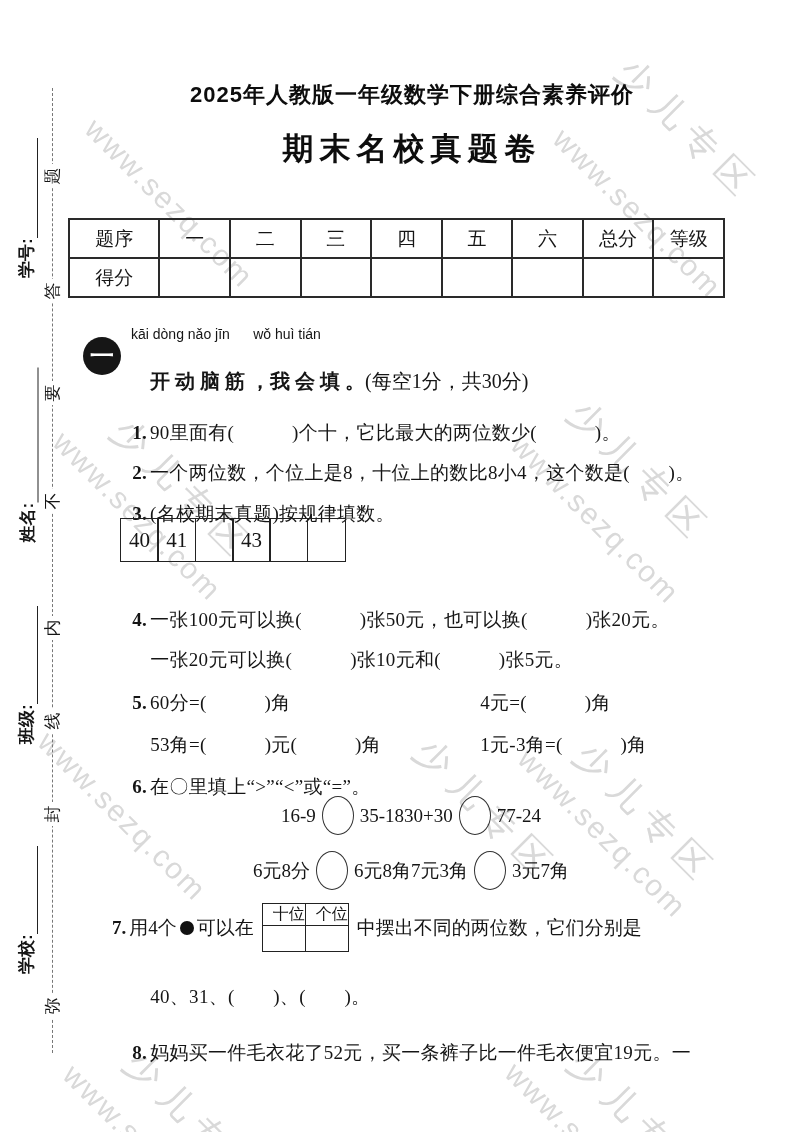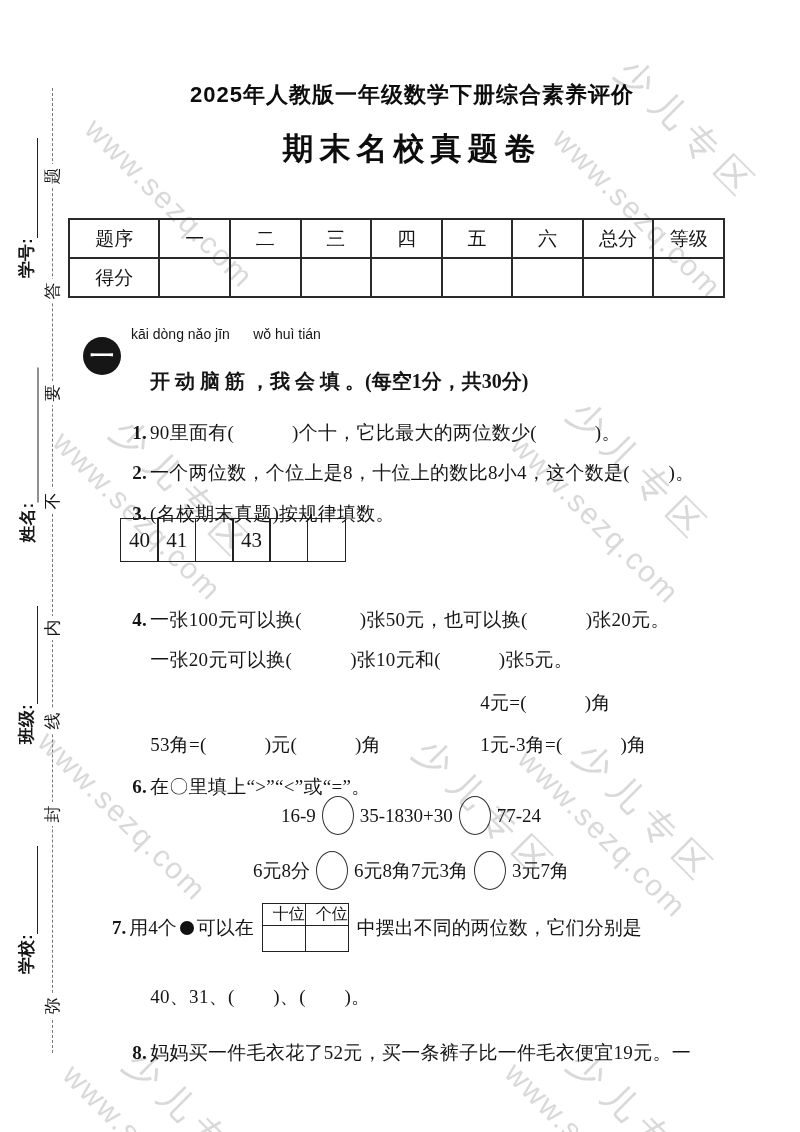--- a/index.html
+++ b/index.html
@@ -41,21 +41,21 @@
   .score-table{position:absolute;top:218px;left:68px;width:657px;border-collapse:collapse;table-layout:fixed;}
   .score-table th,.score-table td{border:2px solid #2a2a2a;height:37px;text-align:center;
       font-size:19px;font-weight:500;padding:0;}
   .score-table .c0{width:13.5%;}
   
   .badge{position:absolute;left:83px;top:337px;width:38px;height:38px;border-radius:50%;background:#161616;
       color:#fff;display:flex;align-items:center;justify-content:center;font-size:24px;font-weight:700;}
   .pinyin{position:absolute;left:131px;top:326px;font-family:"Liberation Sans","DejaVu Sans",sans-serif;
       font-size:14px;white-space:pre;text-align:right;}
   .sec-title{position:absolute;left:130px;top:345px;font-size:20px;font-weight:700;white-space:pre;}
-  .sec-title .note{font-weight:700;}
+  .sec-title .note{font-weight:400;}
   
   .q{position:absolute;left:112px;font-size:19px;white-space:pre-wrap;letter-spacing:.3px;}
   .qnum{font-weight:700;margin-right:3px;}
   .q1{top:398px}.q2{top:438px}.q3{top:479px}
   .q4a{top:585px}.q4b{top:625px;left:130px}
   .q5a{top:668px}.q5b{top:710px;left:130px}
   .q5ar{top:668px;left:460px}.q5br{top:710px;left:460px}
   .q6{top:752px}.q7b{top:962px;left:130px}.q8{top:1018px}
   .num-grid{position:absolute;top:518px;display:flex;}
   .g1{left:104px}.g2{left:424px}
@@ -176,20 +176,23 @@
     <div class="cell"></div>
   </div>
 
   <div class="q q4a">
     <span class="qnum">4.</span><span>一张100元可以换(　　　)张50元，也可以换(　　　)张20元。</span>
   </div>
   <div class="q q4b">
     <span>一张20元可以换(　　　)张10元和(　　　)张5元。</span>
   </div>
 
+  <div class="q q5a">
+    <span class="qnum">5.</span><span>60分=(　　　)角</span>
+  </div>
   <div class="q q5ar">
     <span>4元=(　　　)角</span>
   </div>
   <div class="q q5b">
     <span>53角=(　　　)元(　　　)角</span>
   </div>
   <div class="q q5br">
     <span>1元-3角=(　　　)角</span>
   </div>
 

